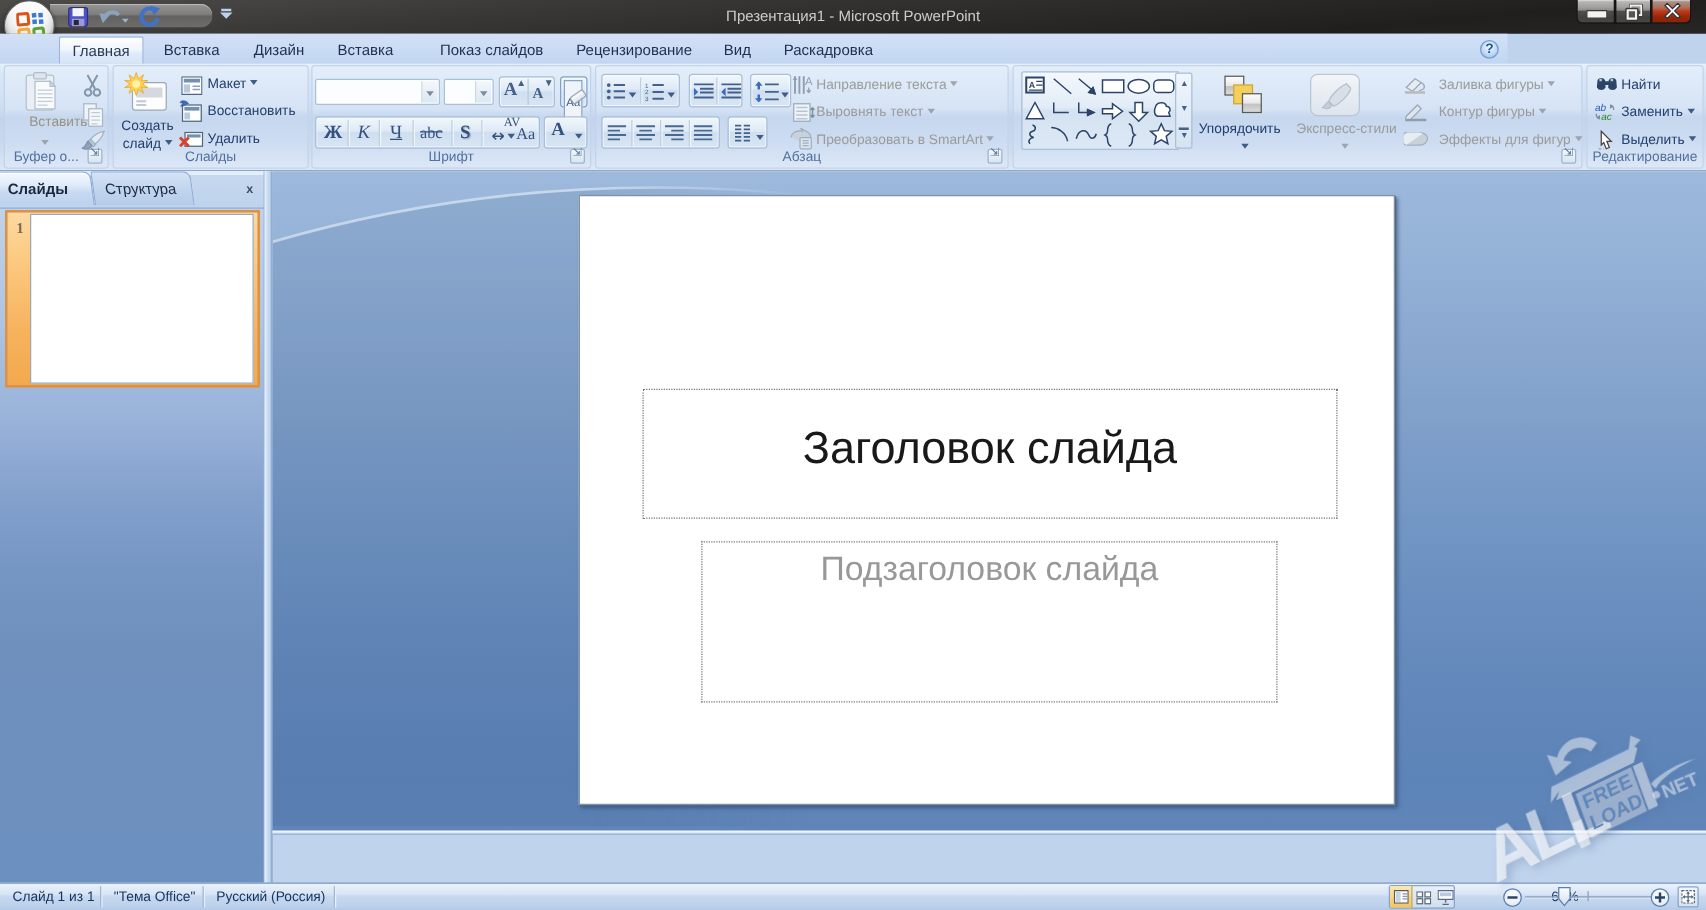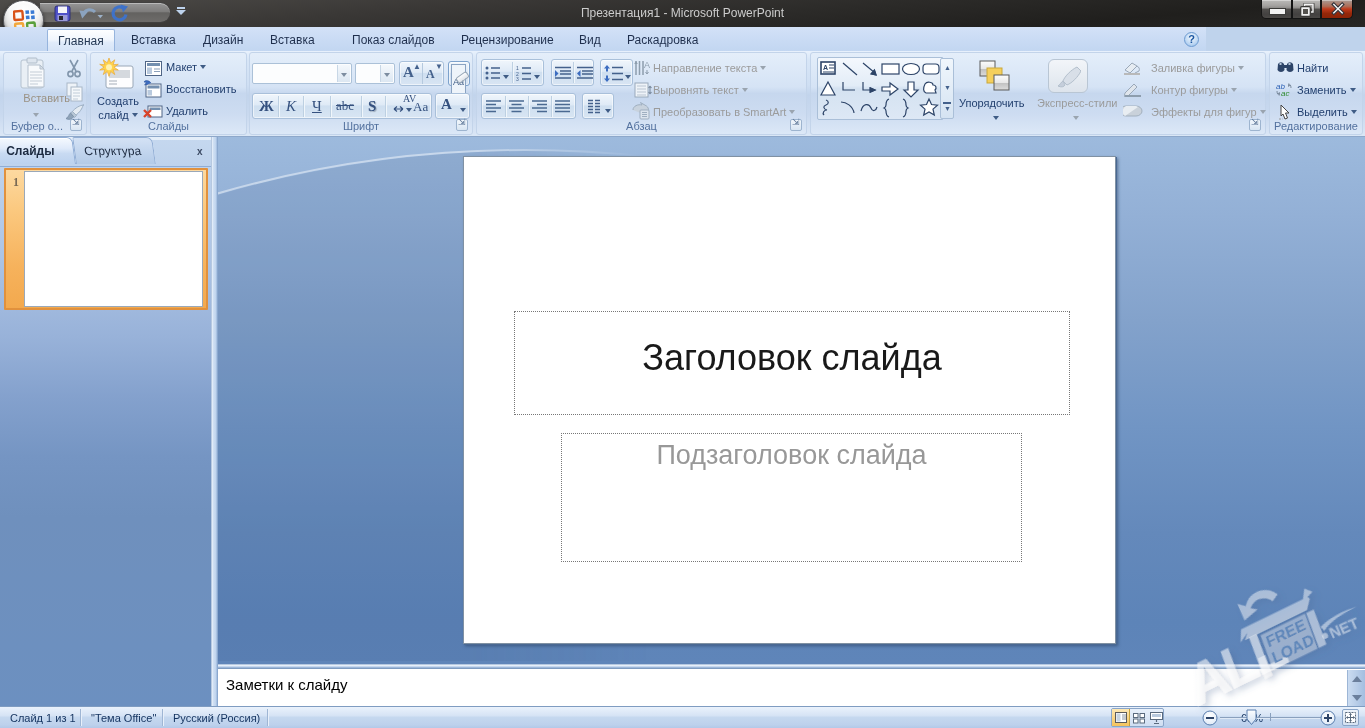--- a/index.html
+++ b/index.html
@@ -576,27 +576,20 @@
       <div id="slide">
         <div class="ph" id="ph-sub">
             <div class="t">Подзаголовок слайда</div>
           </div>
         <div class="ph" id="ph-title">
             <div class="t">Заголовок слайда</div>
           </div>
       </div>
     </div>
     <div id="hsplit"></div>
-    <div id="notes">
-      <div class="ntext">Заметки к слайду</div>
-      <div id="nscroll">
-        <div class="ntri" id="ntup"></div>
-        <div class="ntri" id="ntdn"></div>
-      </div>
-    </div>
   </div>
   <div id="statusbar">
     <div class="sbitem" style="left:10px;">Слайд 1 из 1</div>
     <div class="sbsep" style="left:80px;"></div>
     <div class="sbitem" style="left:91px;">"Тема Office"</div>
     <div class="sbsep" style="left:162px;"></div>
     <div class="sbitem" style="left:173px;">Русский (Россия)</div>
     <div class="sbsep" style="left:267px;"></div>
     <div class="abs" id="viewbtns" style="left:1111px;top:1px;width:53px;height:19px;border:1px solid #8aa5c8;border-radius:2px;background:linear-gradient(180deg,#e8f0fa,#cfdef2);">
       <div class="abs" style="left:0;top:0;width:18px;height:17px;background:linear-gradient(180deg,#fce8b6,#f5c35c);border-right:1px solid #caa43c;">

